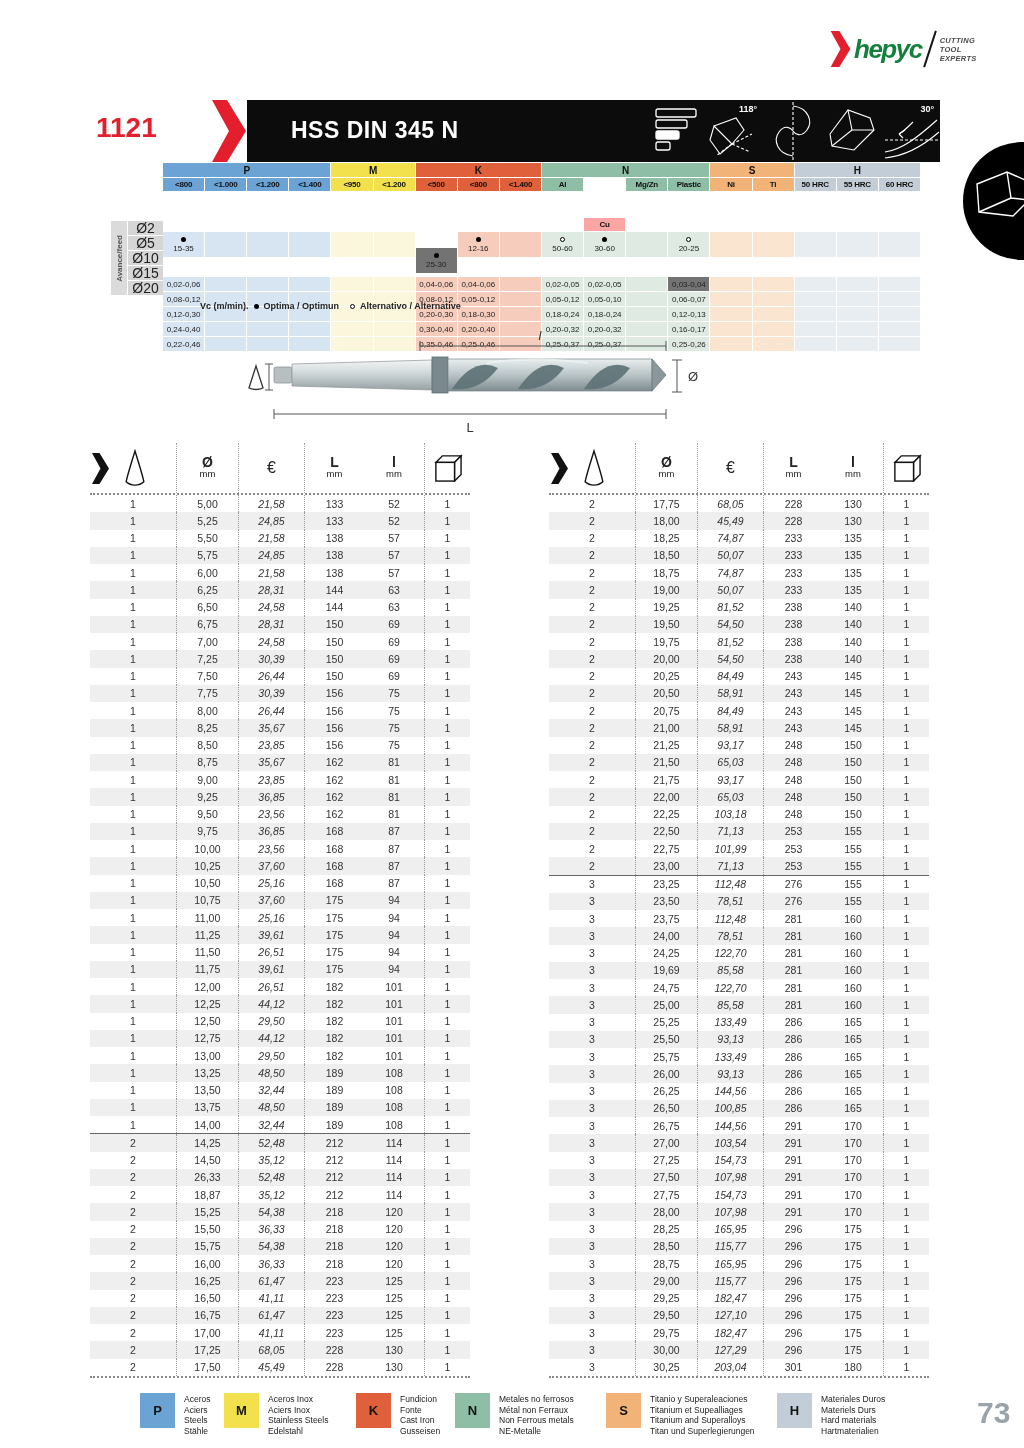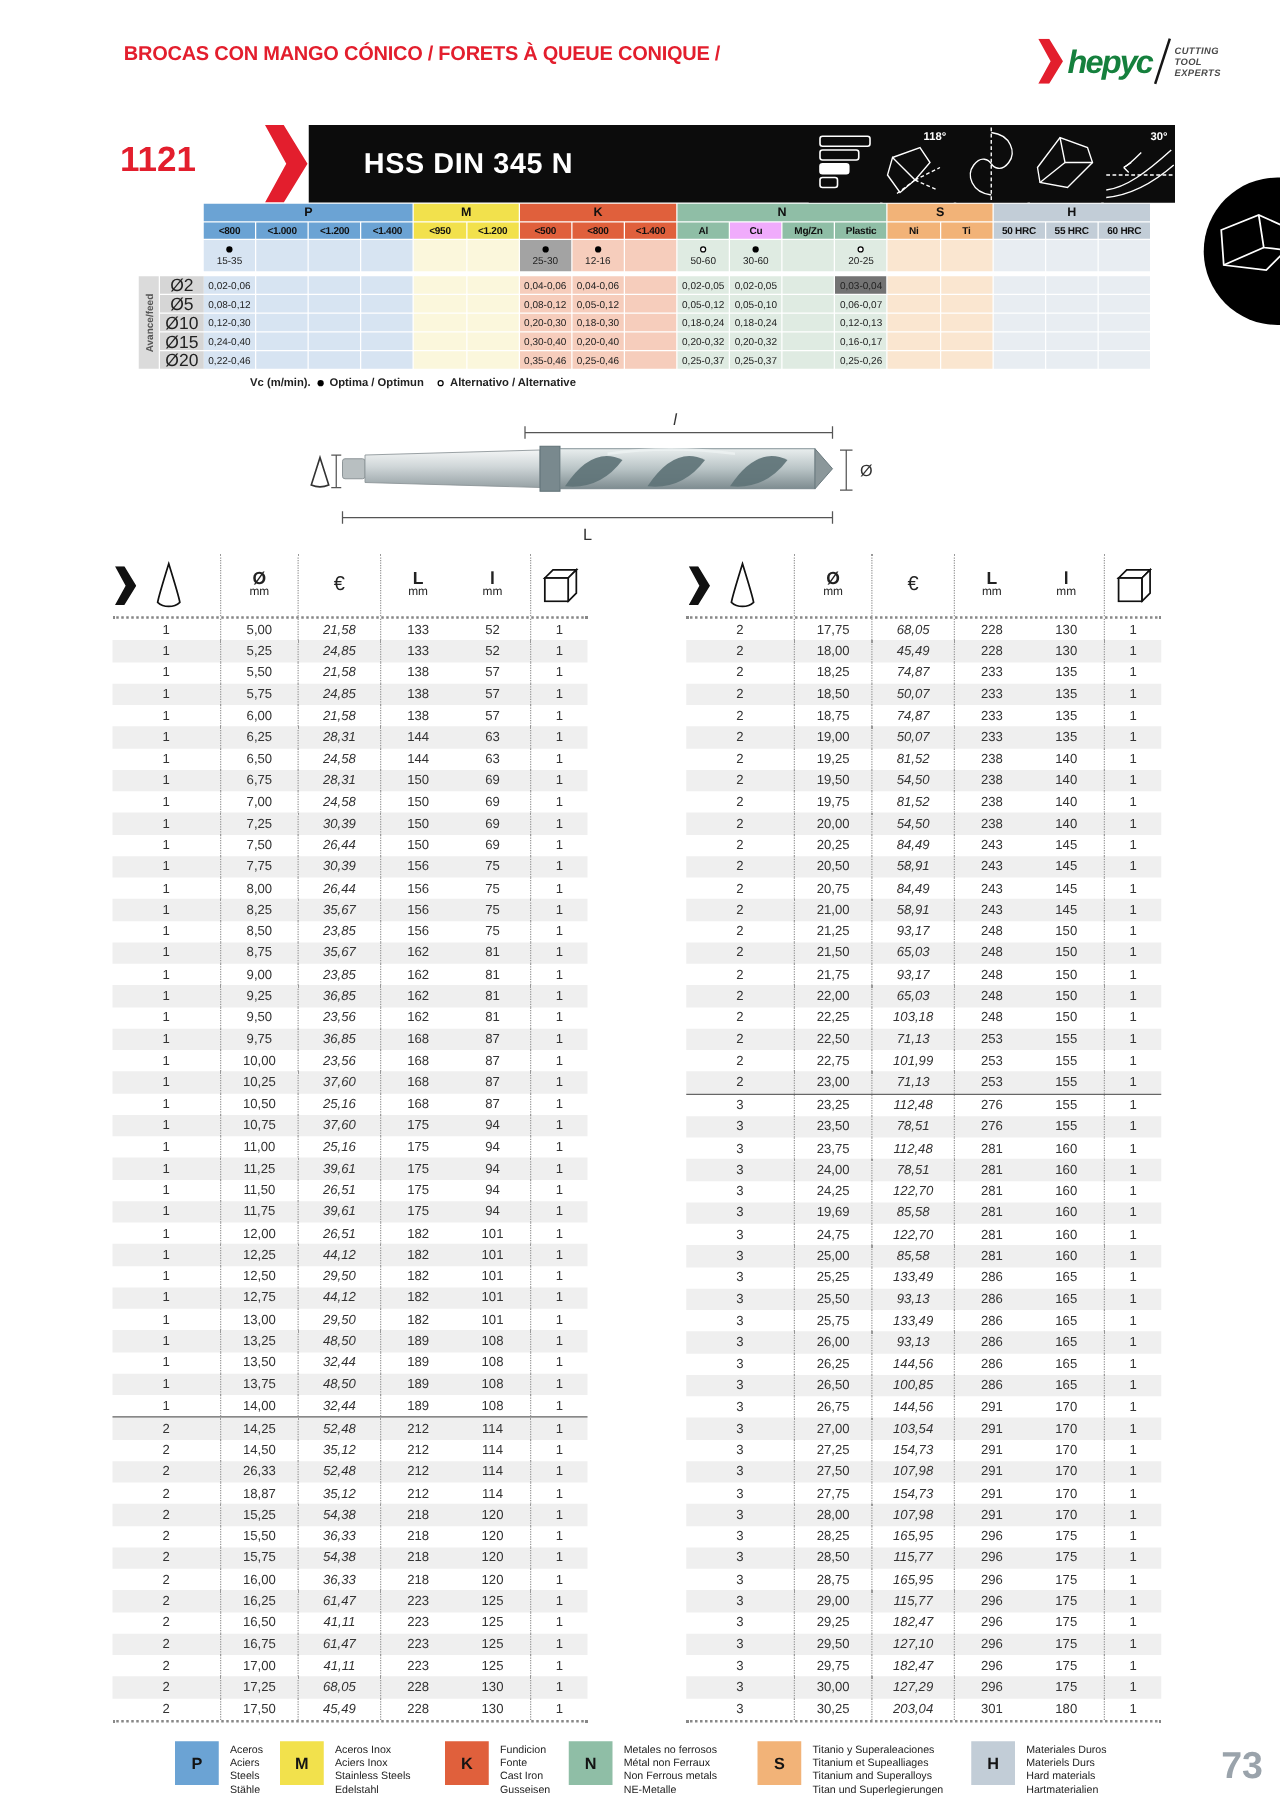--- a/index.html
+++ b/index.html
@@ -63,21 +63,20 @@
   .flegend{position:absolute;top:1393px;display:flex;gap:9px;}
   .fsq{width:35px;height:35px;display:flex;align-items:center;justify-content:center;
        font-size:13px;font-weight:bold;color:#141414;}
   .ftx{font-size:8.5px;line-height:10.6px;color:#222;padding-top:1px;}
   .page-num{position:absolute;left:977px;top:1396px;font-size:30px;font-weight:bold;color:#9AA3AB;}
 </style>
 </head>
 <body>
 
 <div class="page-title">
-  <div>BROCAS CON MANGO CÓNICO / FORETS À QUEUE CONIQUE /</div>
 </div>
 
 <div class="logo">
   <svg width="21" height="36" viewBox="0 0 34 62">
     <path d="M0 0 H15 L34 31 L15 62 H0 L17 31 Z" fill="#E31E2D"></path>
   </svg>
   <span class="logo-brand">hepyc</span>
   <span class="logo-div"></span>
   <span class="logo-tag">
     <div>CUTTING</div>
@@ -170,38 +169,38 @@
       <div class="sh" style="background: rgb(107, 163, 212);">&lt;800</div>
       <div class="sh" style="background: rgb(107, 163, 212);">&lt;1.000</div>
       <div class="sh" style="background: rgb(107, 163, 212);">&lt;1.200</div>
       <div class="sh" style="background: rgb(107, 163, 212);">&lt;1.400</div>
       <div class="sh" style="background: rgb(242, 225, 76);">&lt;950</div>
       <div class="sh" style="background: rgb(242, 225, 76);">&lt;1.200</div>
       <div class="sh" style="background: rgb(224, 96, 60);">&lt;500</div>
       <div class="sh" style="background: rgb(224, 96, 60);">&lt;800</div>
       <div class="sh" style="background: rgb(224, 96, 60);">&lt;1.400</div>
       <div class="sh" style="background: rgb(143, 190, 166);">Al</div>
-      <div class="sh" style="background: #f0abfc;">Cu</div>
+      <div class="sh" style="background: #fca5a5; margin-top: 40px;">Cu</div>
       <div class="sh" style="background: rgb(143, 190, 166);">Mg/Zn</div>
       <div class="sh" style="background: rgb(143, 190, 166);">Plastic</div>
       <div class="sh" style="background: rgb(242, 179, 120);">Ni</div>
       <div class="sh" style="background: rgb(242, 179, 120);">Ti</div>
       <div class="sh" style="background: rgb(194, 205, 215);">50 HRC</div>
       <div class="sh" style="background: rgb(194, 205, 215);">55 HRC</div>
       <div class="sh" style="background: rgb(194, 205, 215);">60 HRC</div>
       <div class="vc" style="background: rgb(215, 228, 242);">
         <span class="dotf"></span>
         <span>15-35</span>
       </div>
       <div class="vc" style="background: rgb(215, 228, 242);"></div>
       <div class="vc" style="background: rgb(215, 228, 242);"></div>
       <div class="vc" style="background: rgb(215, 228, 242);"></div>
       <div class="vc" style="background: rgb(251, 247, 220);"></div>
       <div class="vc" style="background: rgb(251, 247, 220);"></div>
-      <div class="vc" style="background: #a3a3a3;">
+      <div class="vc" style="background: #737373; margin-top: 16px;">
         <span class="dotf"></span>
         <span>25-30</span>
       </div>
       <div class="vc" style="background: rgb(246, 205, 188);">
         <span class="dotf"></span>
         <span>12-16</span>
       </div>
       <div class="vc" style="background: rgb(246, 205, 188);"></div>
       <div class="vc" style="background: rgb(223, 235, 226);">
         <span class="doto"></span>

